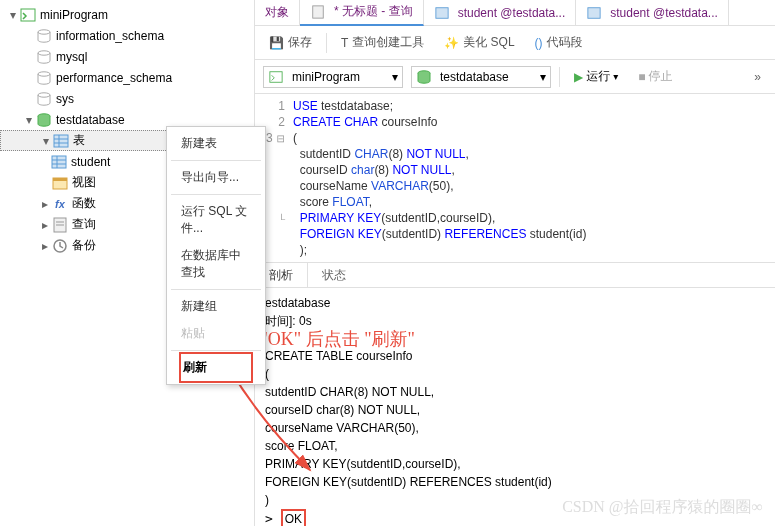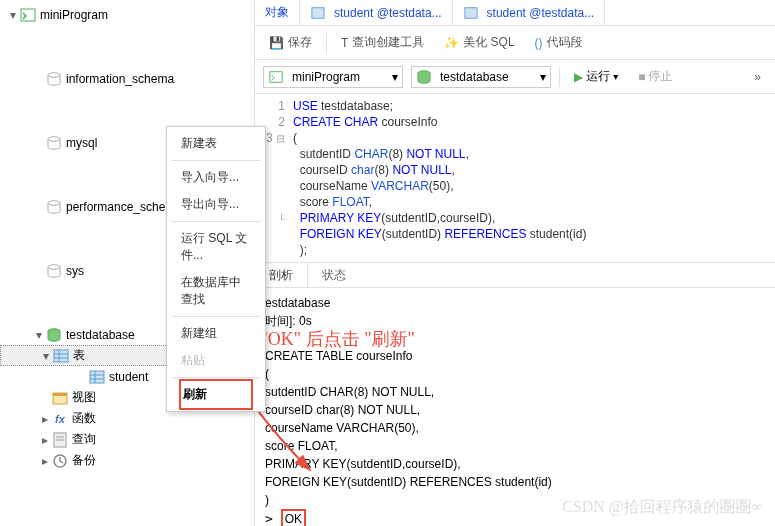--- a/index.html
+++ b/index.html
@@ -10,31 +10,31 @@
 .tree-item.sel { border: 1px dotted #888; background: #f0f0f0; }
 .arrow { width: 14px; display: inline-flex; align-items: center; justify-content: center; color: #666; }
 .icon { width: 16px; height: 16px; margin-right: 4px; display: inline-flex; align-items: center; justify-content: center; }
 .db-icon { color: #888; }
 .db-green { color: #4CAF50; }
 .table-icon { color: #5b9bd5; }
 .view-icon { color: #d9a441; }
 .fx-icon { color: #4472c4; font-style: italic; font-weight: bold; font-size: 11px; }
 .query-icon { color: #999; }
 .backup-icon { color: #888; }
-.indent1 { padding-left: 32px; margin-top: 43px; }
+.indent1 { padding-left: 22px; }
 .indent2 { padding-left: 38px; }
-.indent3 { padding-left: 37px; margin-left: 38px; }
+.indent3 { padding-left: 37px; }
 .context-menu { position: absolute; left: 166px; top: 126px; width: 100px; background: #fff; border: 1px solid #ccc; box-shadow: 2px 2px 6px rgba(0,0,0,0.2); z-index: 100; padding: 3px 0; }
 .menu-item { padding: 5px 14px; cursor: pointer; color: #333; }
 .menu-item.disabled { color: #bbb; cursor: default; }
 .menu-sep { height: 1px; background: #e0e0e0; margin: 3px 4px; }
 .menu-highlight { border: 2px solid #e84c3d; margin: -2px 12px; padding: 5px 2px; font-weight: bold; }
 .main { flex: 1; display: flex; flex-direction: column; background: #fff; }
 .tabs { display: flex; height: 26px; border-bottom: 1px solid #e0e0e0; align-items: center; }
-.tab { display: flex; align-items: center; height: 26px; padding: 12px 10px; gap: 4px; border-right: 1px solid #e0e0e0; cursor: pointer; color: #1d4ed8; font-size: 12px; }
+.tab { display: flex; align-items: center; height: 26px; padding: 12px 10px; gap: 4px; border-right: 1px solid #e0e0e0; cursor: pointer; color: #701a75; font-size: 12px; }
 .tab.active { background: #fff; border-bottom: 2px solid #4a90d9; }
 .toolbar { display: flex; align-items: center; height: 34px; padding: 0 8px; gap: 8px; border-bottom: 1px solid #e0e0e0; }
 .tbtn { display: flex; align-items: center; gap: 4px; padding: 3px 6px; cursor: pointer; color: #555; }
 .tsep { width: 1px; height: 20px; background: #e0e0e0; }
 .selectors { display: flex; align-items: center; height: 34px; padding: 0 8px; gap: 8px; border-bottom: 1px solid #e0e0e0; }
 .combo { display: flex; align-items: center; border: 1px solid #ccc; height: 22px; padding: 0 4px; gap: 4px; min-width: 140px; justify-content: space-between; }
 .combo span.label { display: flex; align-items: center; gap: 4px; }
 .run-btn { display: flex; align-items: center; gap: 3px; padding: 3px 6px; cursor: pointer; }
 .run-btn .play { color: #4CAF50; }
 .stop-btn { display: flex; align-items: center; gap: 3px; padding: 3px 6px; color: #aaa; }
@@ -178,38 +178,45 @@
             <path d="M8 4v4l3 2" stroke="#888" fill="none" stroke-width="1.5"></path>
           </svg>
         </span>
         <span>备份</span>
       </div>
   </div>
 
   <div class="context-menu">
     <div class="menu-item">新建表</div>
     <div class="menu-sep"></div>
-    <div class="menu-item">导入向导...</div>
     <div class="menu-item">导出向导...</div>
     <div class="menu-sep"></div>
     <div class="menu-item">运行 SQL 文件...</div>
     <div class="menu-item">在数据库中查找</div>
     <div class="menu-sep"></div>
     <div class="menu-item">新建组</div>
     <div class="menu-item disabled">粘贴</div>
     <div class="menu-sep"></div>
     <div class="menu-highlight">刷新</div>
   </div>
 </div>
 
 <div class="main">
   <div class="tabs">
     <div class="tab">
         <span>对象</span>
       </div>
+    <div class="tab active">
+      <span class="icon">
+          <svg viewBox="0 0 16 16" width="14" height="14">
+            <rect x="2" y="1" width="12" height="14" fill="#f0f0f0" stroke="#999"></rect>
+          </svg>
+        </span>
+      <span>* 无标题 - 查询</span>
+    </div>
     <div class="tab">
       <span class="icon table-icon">
           <svg viewBox="0 0 16 16" width="14" height="14">
             <rect x="1" y="2" width="14" height="12" fill="#cfe2f3" stroke="#5b9bd5"></rect>
           </svg>
         </span>
       <span>student @testdata...</span>
     </div>
     <div class="tab">
       <span class="icon table-icon">

